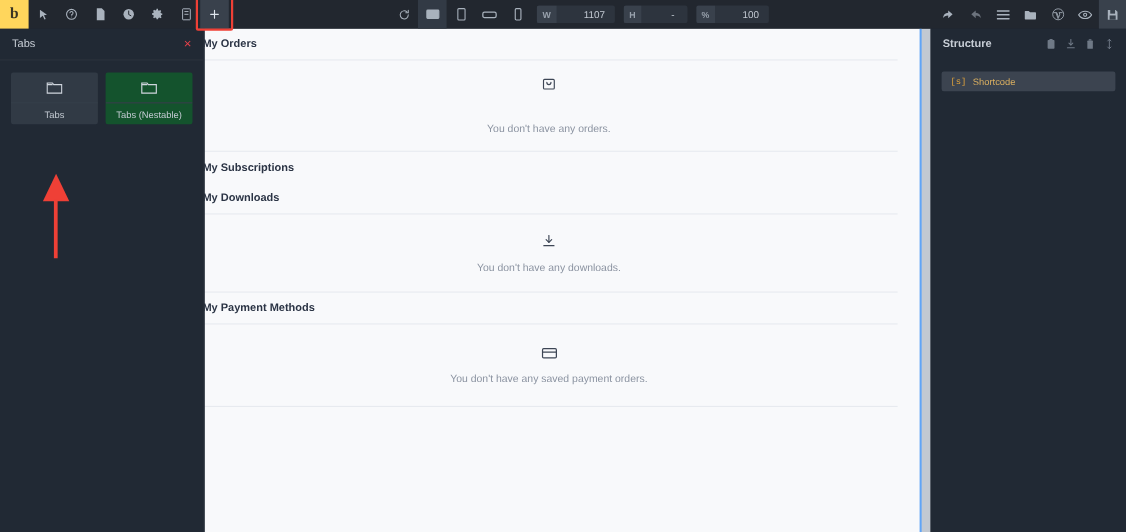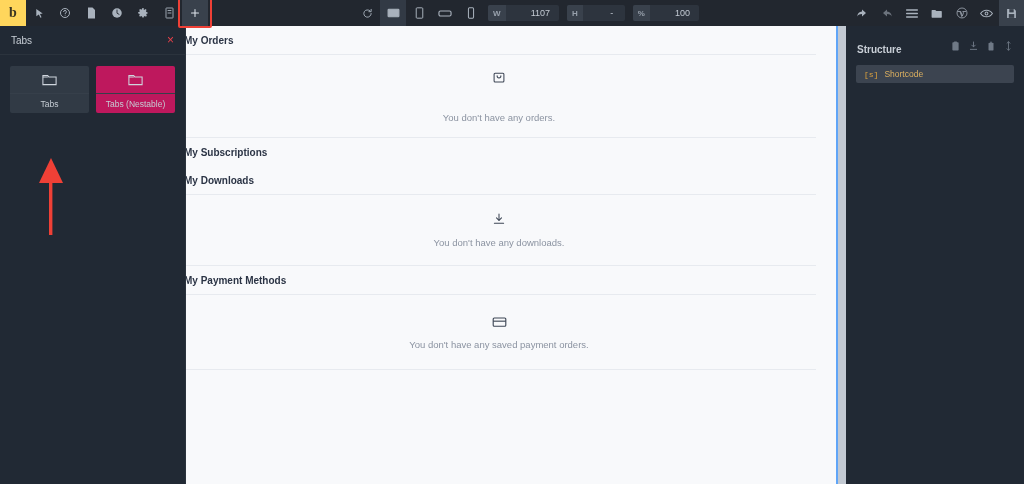--- a/index.html
+++ b/index.html
@@ -62,21 +62,21 @@
   .lp-head {
     height:29px; display:flex; align-items:center; justify-content:space-between;
     padding:0 11px; border-bottom:1px solid #2b333d;
   }
   .lp-title { color:#c8ced6; font-size:10px; }
   .lp-close { color:#e8414a; font-size:12px; line-height:1; cursor:pointer; }
   .lp-grid {
     display:flex; gap:7px; padding:11px 10px;
   }
   .lp-card {
-    flex:1; background:#be185d; border-radius:2px; overflow:hidden;
+    flex:1; background:#14532d; border-radius:2px; overflow:hidden;
     display:flex; flex-direction:column; align-items:stretch;
   }
   .lp-card.hover { background:#313a45; }
   .lp-card-ico {
     height:27px; display:flex; align-items:center; justify-content:center;
     color:#cfd5dd;
   }
   .lp-card-lbl {
     border-top:1px solid #363f4a;
     height:20px; display:flex; align-items:center; justify-content:center;
@@ -110,21 +110,21 @@
   .billing-head {
     display:flex; align-items:center; padding:9px 0 8px 2px; gap:7px;
   }
 
   
   .right-panel {
     position:absolute; left:846px; top:26px; width:178px; height:458px;
     background:#212934; z-index:30;
   }
   .rp-head {
-    height:29px; display:flex; align-items:flex-end; padding:0 11px; gap:0;
+    height:29px; display:flex; align-items:center; padding:0 11px; gap:0;
   }
   .rp-title { color:#c8ced6; font-size:10px; font-weight:bold; }
   .rp-icons { margin-left:auto; display:flex; gap:9px; color:#6f7986; }
   .rp-item {
     margin:10px 10px 0 10px; background:#3c4450; border-radius:2px;
     height:18px; display:flex; align-items:center; gap:6px; padding:0 8px;
   }
   .rp-item .sc-ico { color:#e0a33c; font-size:8px; font-family:"Liberation Mono", monospace; }
   .rp-item .sc-lbl { color:#dcb060; font-size:8.5px; }
 </style>

